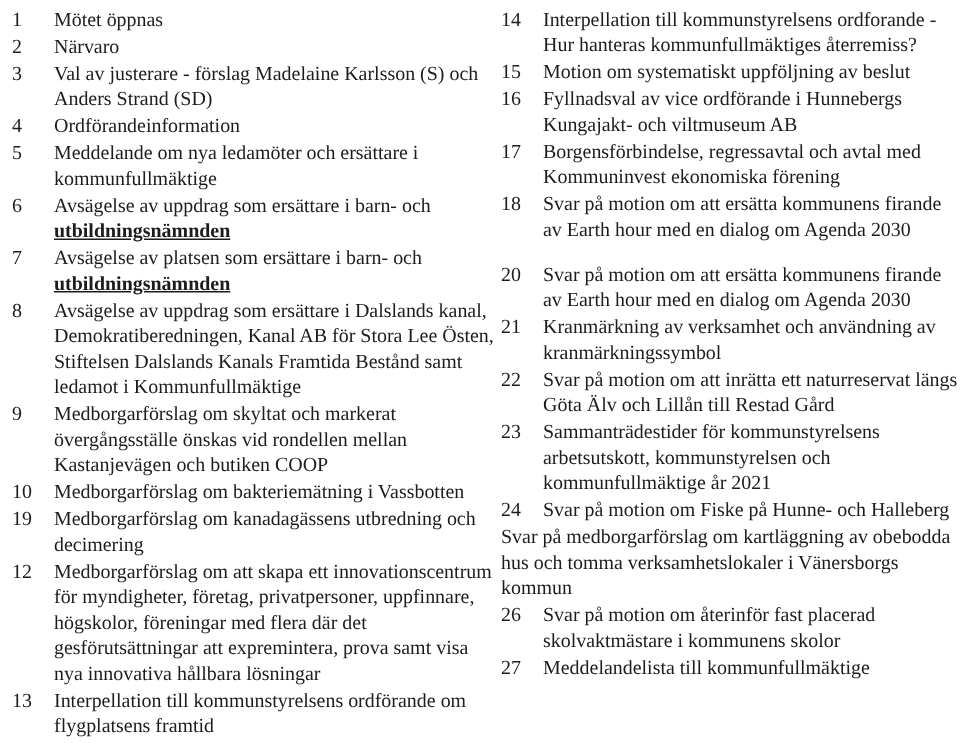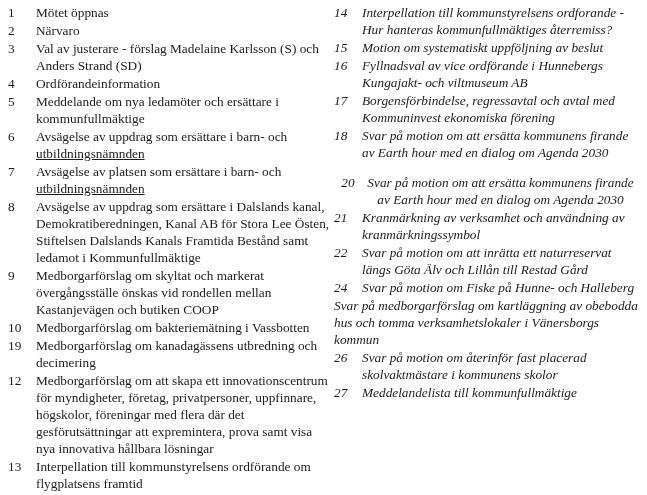--- a/index.html
+++ b/index.html
@@ -26,40 +26,39 @@
     display: flex;
     flex-direction: column;
   }
   .col-left {
     width: 326px;
     flex: 0 0 326px;
   }
   .col-right {
     flex: 1;
     min-width: 0;
-    font-style: italic;
   }
   .item {
     display: flex;
     margin-bottom: 1px;
   }
   .item.extra-gap {
     margin-top: 12px;
-    text-align: center;
   }
   .num {
     flex: 0 0 28px;
     width: 28px;
   }
   .txt {
     flex: 1;
     padding-right: 4px;
   }
   .u {
     text-decoration: underline;
+    font-weight: bold;
   }
 </style>
 </head>
 <body>
 
 <div class="page">
   <div class="col col-left">
       <div class="item">
         <div class="num">1</div>
         <div class="txt"><span>Mötet öppnas</span></div>
@@ -140,20 +139,24 @@
       </div>
       <div class="item">
         <div class="num">21</div>
         <div class="txt"><span>Kranmärkning av verksamhet och användning av kranmärkningssymbol</span></div>
       </div>
       <div class="item">
         <div class="num">22</div>
         <div class="txt"><span>Svar på motion om att inrätta ett naturreservat längs Göta Älv och Lillån till Restad Gård</span></div>
       </div>
       <div class="item">
+        <div class="num">23</div>
+        <div class="txt"><span>Sammanträdestider för kommunstyrelsens arbetsutskott, kommunstyrelsen och kommunfullmäktige år 2021</span></div>
+      </div>
+      <div class="item">
         <div class="num">24</div>
         <div class="txt"><span>Svar på motion om Fiske på Hunne- och Halleberg</span></div>
       </div>
       <div class="item">
         <div class="txt"><span>Svar på medborgarförslag om kartläggning av obebodda hus och tomma verksamhetslokaler i Vänersborgs kommun</span></div>
       </div>
       <div class="item">
         <div class="num">26</div>
         <div class="txt"><span>Svar på motion om återinför fast placerad skolvaktmästare i kommunens skolor</span></div>
       </div>

